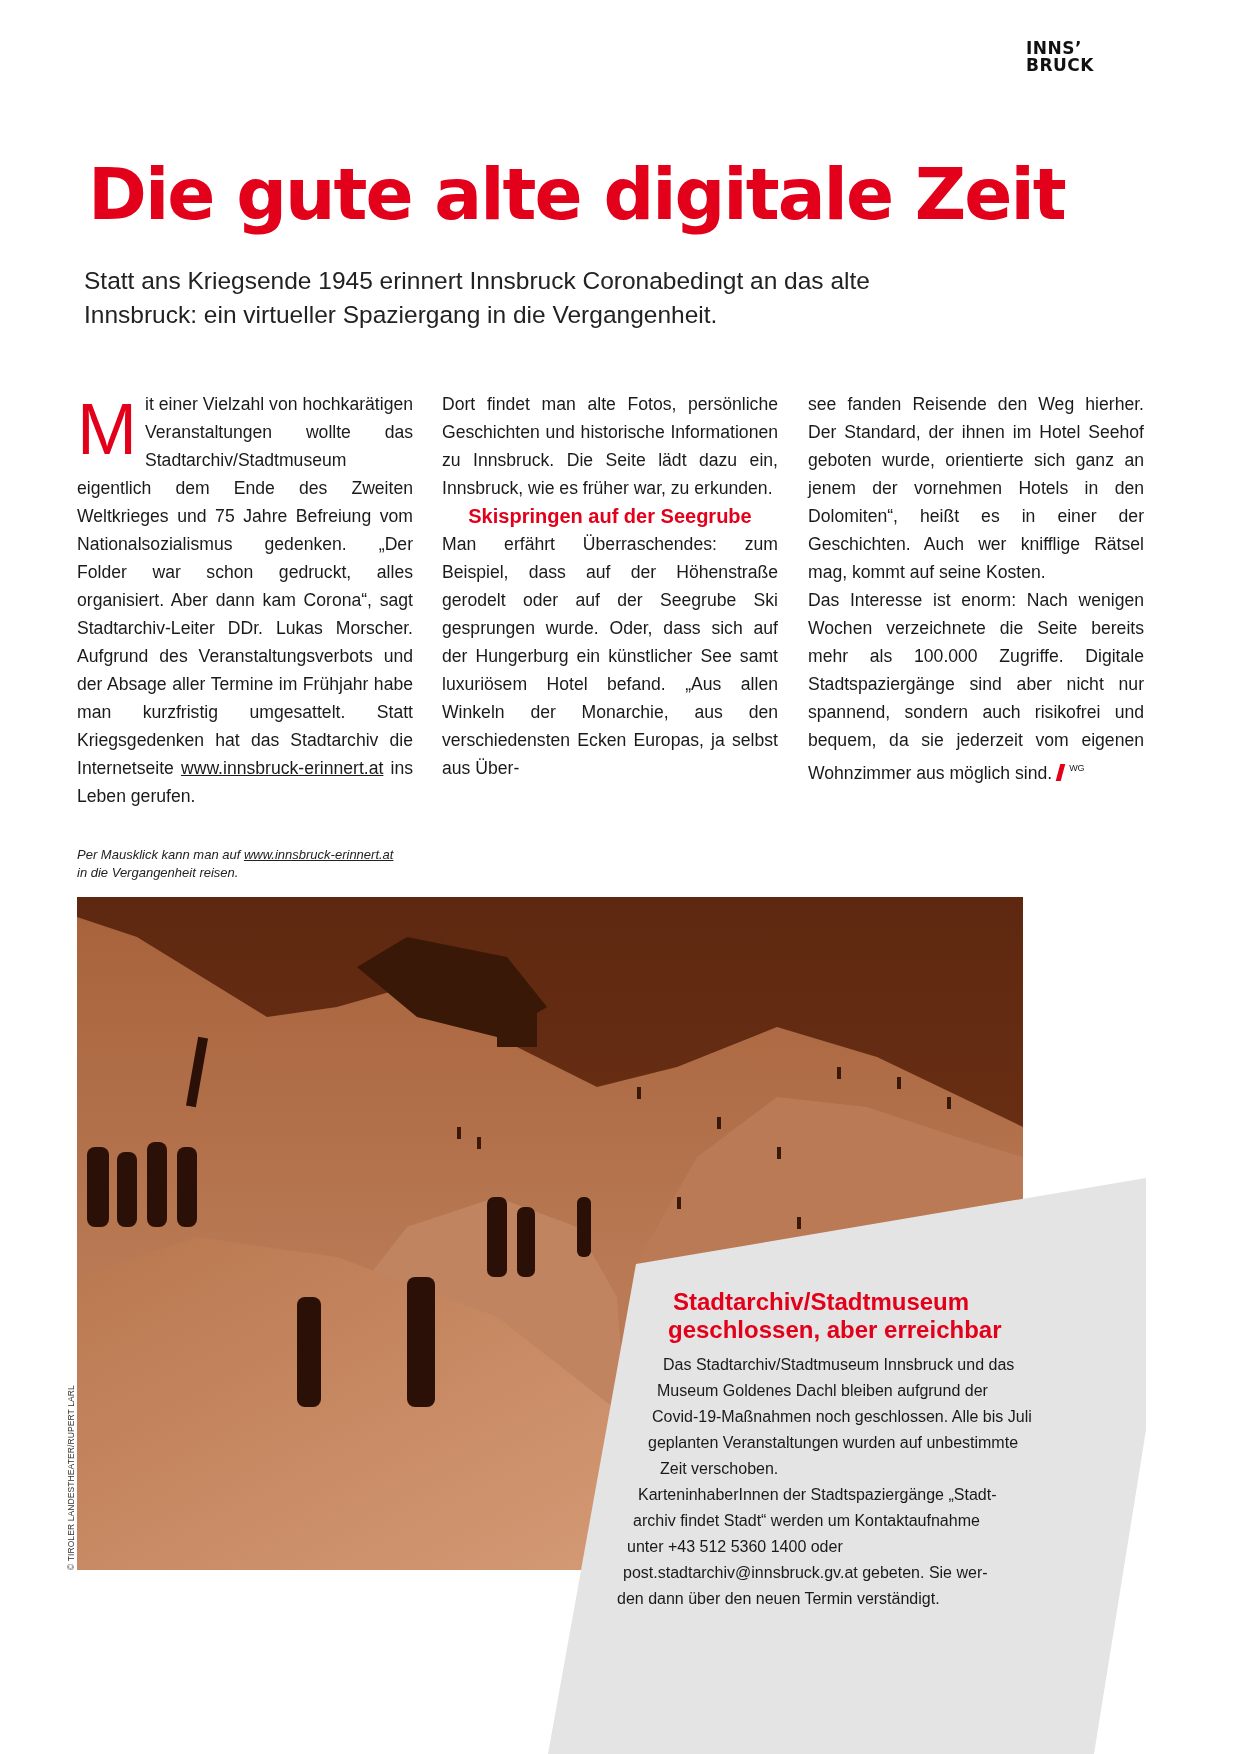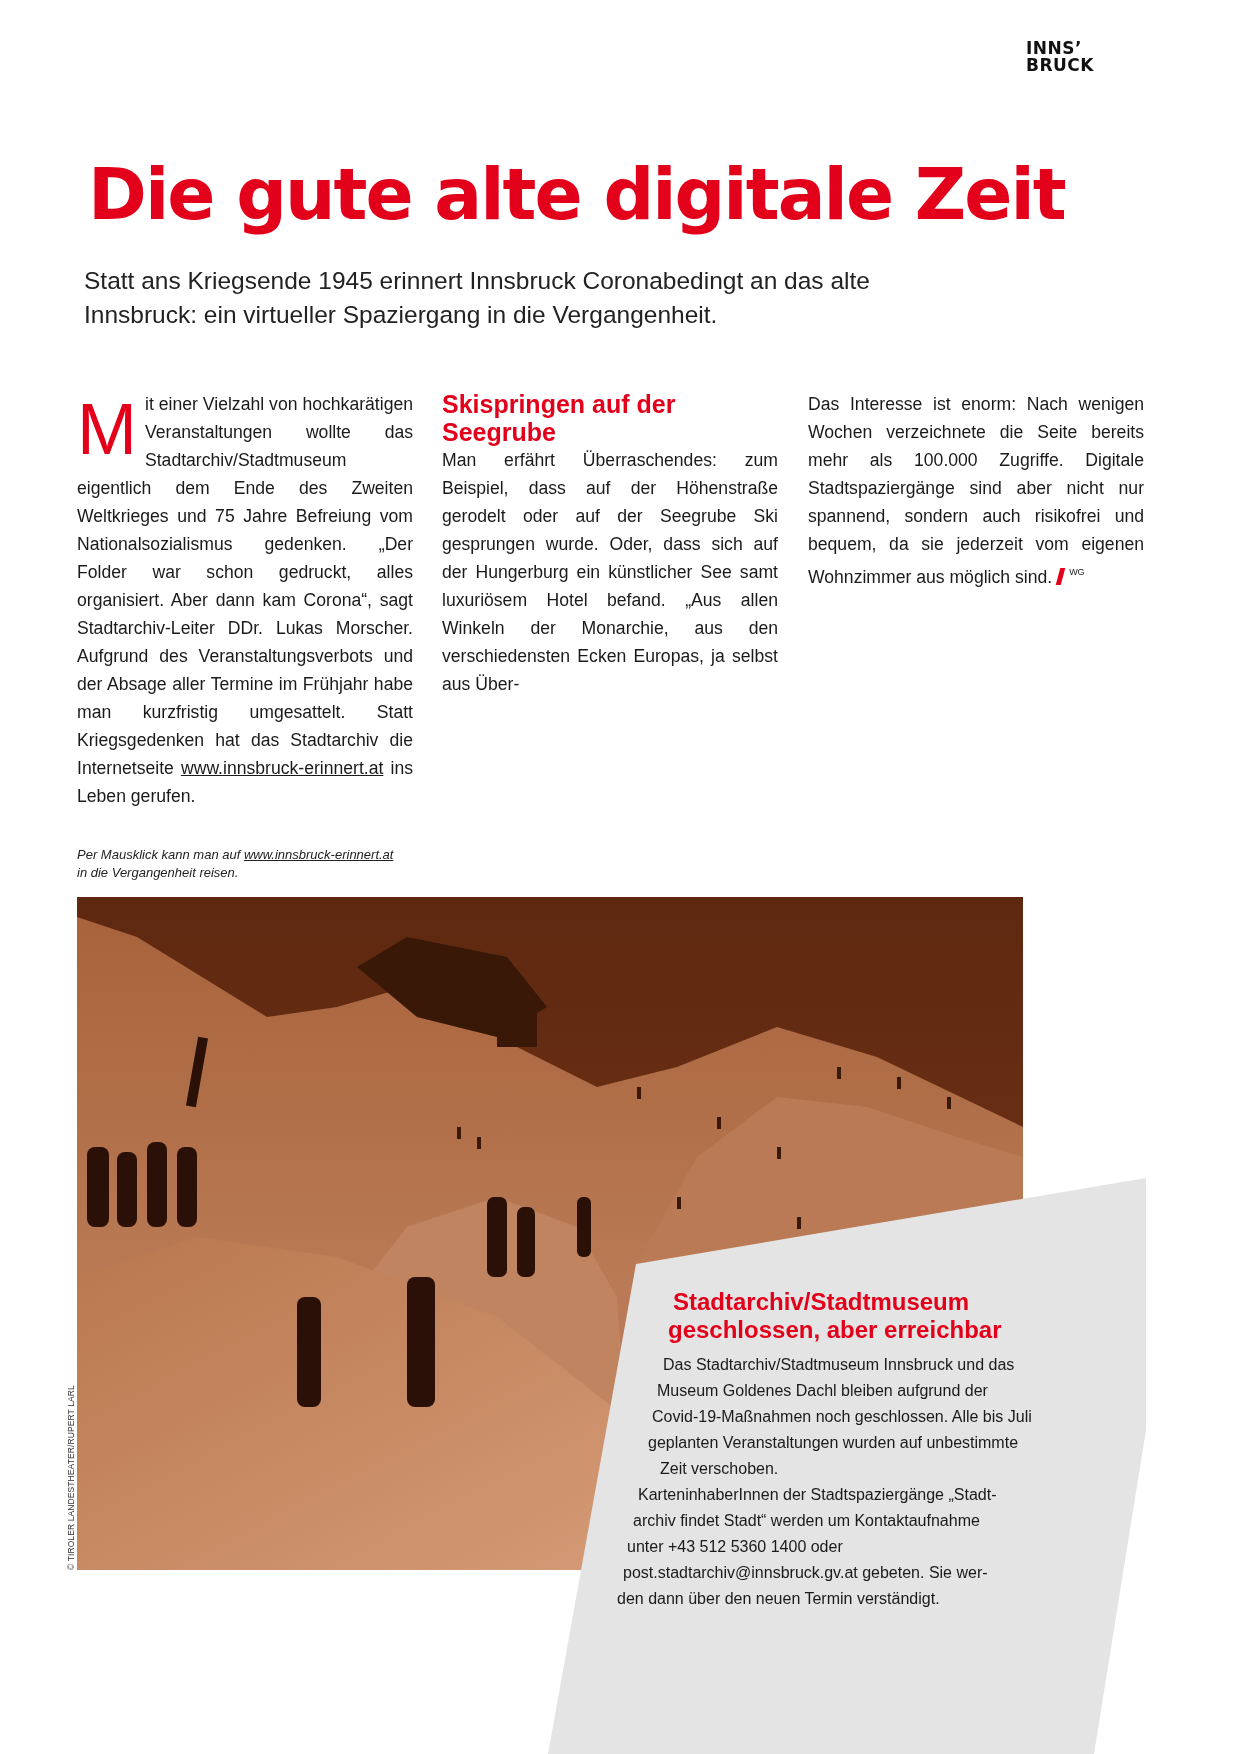--- a/index.html
+++ b/index.html
@@ -31,22 +31,22 @@
     }
     .col p { margin: 0; }
     .col1 { left: 77px; }
     .col2 { left: 442px; }
     .col3 { left: 808px; }
     .dropcap {
       float: left; color: #e2001a; font-size: 72px; line-height: 66px;
       font-family: "Liberation Sans", sans-serif; margin: 6px 8px 0 0; font-weight: normal;
     }
     .subhead {
-      color: #e2001a; font-weight: bold; font-size: 25px; line-height: 28px;
-      margin: 28px 0 0 0; text-align: left;
+      color: #e2001a; font-weight: bold; font-size: 20px; line-height: 28px;
+      margin: 28px 0 0 0; text-align: center;
     }
     .link { text-decoration: underline; }
     .endmark {
       display: inline-block; width: 5px; height: 17px; background: #e2001a;
       transform: skewX(-15deg); margin-left: 6px; vertical-align: -2px;
     }
     .author { font-size: 9px; vertical-align: 8px; margin-left: 6px; }
     .caption {
       position: absolute; left: 77px; top: 846px; width: 400px;
       font-family: "Liberation Sans", sans-serif; font-style: italic; font-size: 13px; line-height: 18px; color: #222;
@@ -87,25 +87,27 @@
 </div>
 
 <h1 class="title">Die gute alte digitale Zeit</h1>
 <p class="lead">Statt ans Kriegsende 1945 erinnert Innsbruck Coronabedingt an das alte Innsbruck: ein virtueller Spaziergang in die Vergangenheit.</p>
 
 <div class="col col1">
   <p><span class="dropcap">M</span><span>it einer Vielzahl von hochkarätigen Veranstaltungen wollte das Stadtarchiv/Stadtmuseum eigentlich dem Ende des Zweiten Weltkrieges und 75 Jahre Befreiung vom Nationalsozialismus gedenken. „Der Folder war schon gedruckt, alles organisiert. Aber dann kam Corona“, sagt Stadtarchiv-Leiter DDr. Lukas Morscher. Aufgrund des Veranstaltungsverbots und der Absage aller Termine im Frühjahr habe man kurzfristig umgesattelt. Statt Kriegsgedenken hat das Stadtarchiv die Internetseite </span><span class="link">www.innsbruck-erinnert.at</span><span> ins Leben gerufen.</span></p>
 </div>
 
 <div class="col col2">
+  <p>Dort findet man alte Fotos, persönliche Geschichten und historische Informationen zu Innsbruck. Die Seite lädt dazu ein, Innsbruck, wie es früher war, zu erkunden.</p>
   <p class="subhead">Skispringen auf der Seegrube</p>
   <p>Man erfährt Überraschendes: zum Beispiel, dass auf der Höhenstraße gerodelt oder auf der Seegrube Ski gesprungen wurde. Oder, dass sich auf der Hungerburg ein künstlicher See samt luxuriösem Hotel befand. „Aus allen Winkeln der Monarchie, aus den verschiedensten Ecken Europas, ja selbst aus Über-</p>
 </div>
 
 <div class="col col3">
+  <p>see fanden Reisende den Weg hierher. Der Standard, der ihnen im Hotel Seehof geboten wurde, orientierte sich ganz an jenem der vornehmen Hotels in den Dolomiten“, heißt es in einer der Geschichten. Auch wer knifflige Rätsel mag, kommt auf seine Kosten.</p>
   <p><span>Das Interesse ist enorm: Nach wenigen Wochen verzeichnete die Seite bereits mehr als 100.000 Zugriffe. Digitale Stadtspaziergänge sind aber nicht nur spannend, sondern auch risikofrei und bequem, da sie jederzeit vom eigenen Wohnzimmer aus möglich sind.</span><span class="endmark"></span><span class="author">WG</span></p>
 </div>
 
 <div class="caption">
   <span>Per Mausklick kann man auf </span><span class="link">www.innsbruck-erinnert.at</span><br><span> in die Vergangenheit reisen.</span>
 </div>
 
 <div class="photo">
   <svg viewBox="0 0 946 673" preserveAspectRatio="none">
     <defs>

